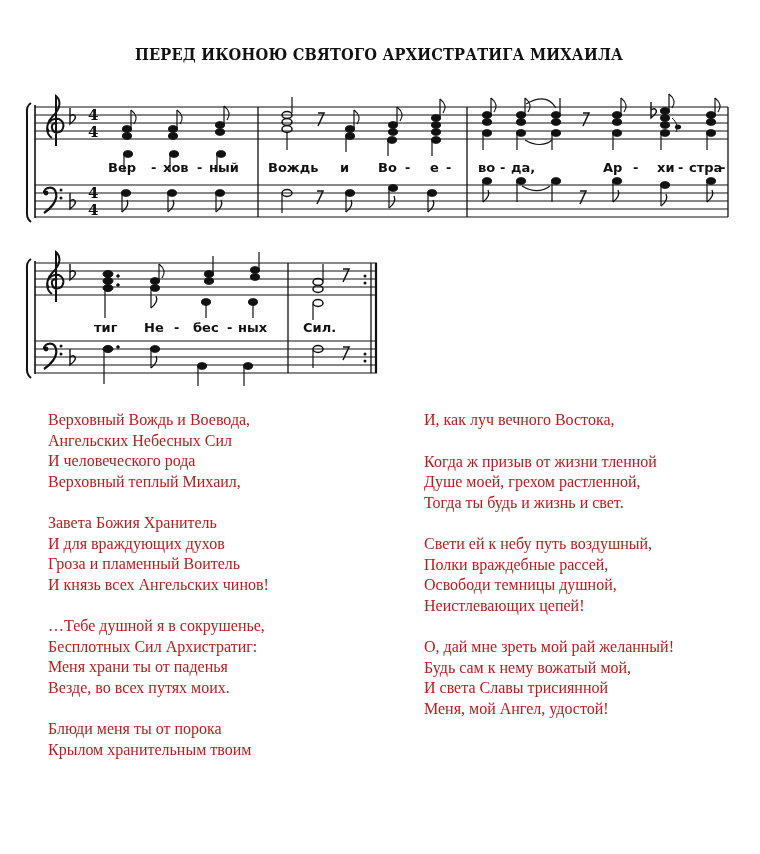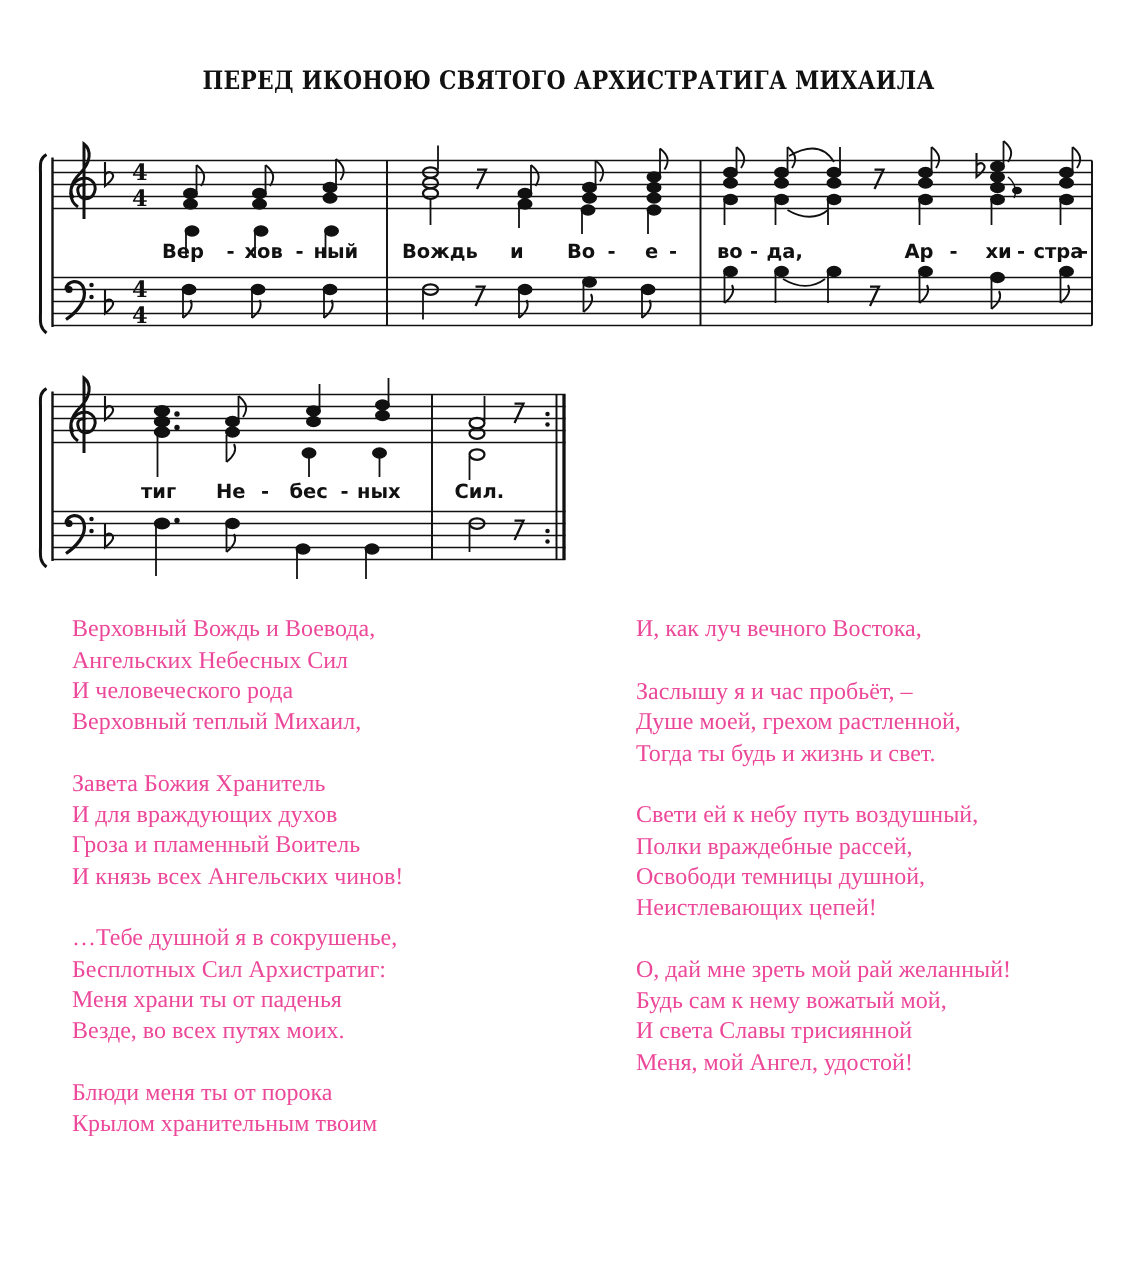--- a/index.html
+++ b/index.html
@@ -5,21 +5,21 @@
   html, body { margin:0; padding:0; background:#ffffff; }
   body { width:760px; height:854px; position:relative; overflow:hidden; color:#111; }
   .title {
     position:absolute; left:0; top:44px; width:760px; text-align:center;
     font-family:"DejaVu Serif", serif; font-weight:bold; font-size:17px;
     letter-spacing:0.2px; color:#111;
     transform:scaleX(0.86); transform-origin:373px 0;
   }
   .score { position:absolute; left:0; top:0; }
   .lyric { font-family:"DejaVu Sans", sans-serif; font-weight:bold; font-size:13px; fill:#111; }
-  .poem-col { position:absolute; font-family:"Liberation Serif", serif; font-size:16px; line-height:20.5px; color:#ec4899; }
+  .poem-col { position:absolute; font-family:"Liberation Serif", serif; font-size:16px; line-height:20.5px; color:#b91c1c; }
   .poem-col.left { left:48px; top:410px; }
   .poem-col.right { left:424px; top:410px; }
   .stanza { margin-bottom:21px; }
   .line { white-space:nowrap; }
 </style>
 </head>
 <body>
 
 <div class="title">ПЕРЕД ИКОНОЮ СВЯТОГО АРХИСТРАТИГА МИХАИЛА</div>
 
@@ -336,21 +336,21 @@
     <div class="line">Блюди меня ты от порока</div>
     <div class="line">Крылом хранительным твоим</div>
   </div>
 </div>
 
 <div class="poem-col right">
   <div class="stanza">
     <div class="line">И, как луч вечного Востока,</div>
   </div>
   <div class="stanza">
-    <div class="line">Заслышу я и час пробьёт, –</div>
+    <div class="line">Когда ж призыв от жизни тленной</div>
     <div class="line">Душе моей, грехом растленной,</div>
     <div class="line">Тогда ты будь и жизнь и свет.</div>
   </div>
   <div class="stanza">
     <div class="line">Свети ей к небу путь воздушный,</div>
     <div class="line">Полки враждебные рассей,</div>
     <div class="line">Освободи темницы душной,</div>
     <div class="line">Неистлевающих цепей!</div>
   </div>
   <div class="stanza">

